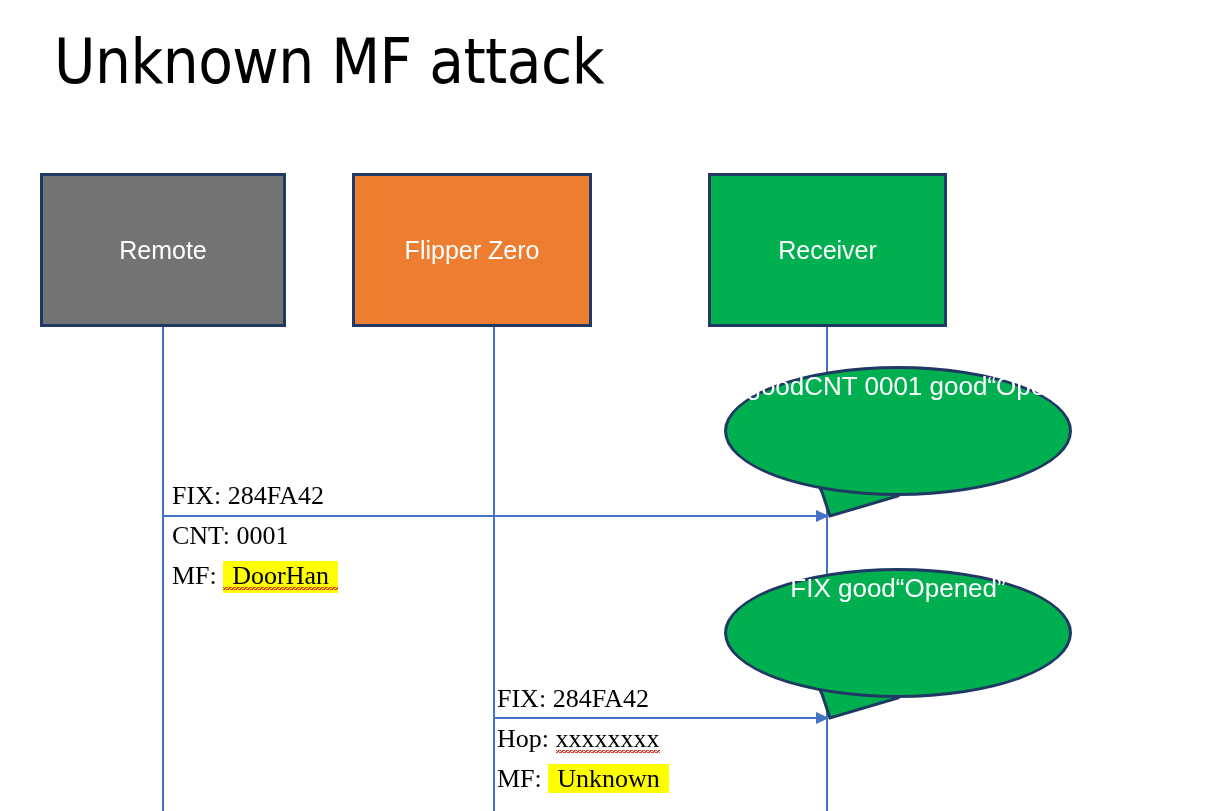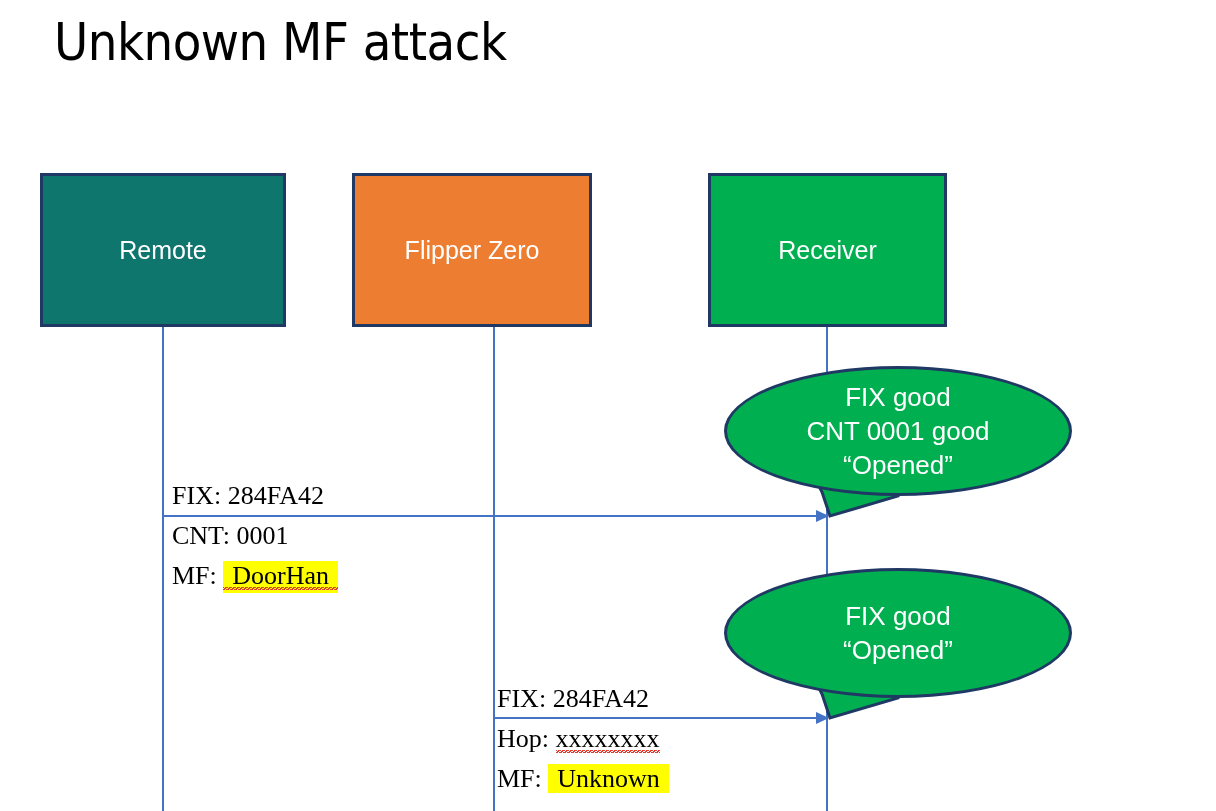--- a/index.html
+++ b/index.html
@@ -17,24 +17,24 @@
     width: 1216px;
     height: 811px;
     background: #ffffff;
     overflow: hidden;
   }
 
   
   #slide-title {
     position: absolute;
     left: 54px;
-    top: 0;
+    top: 20px;
     font-family: "DejaVu Sans Condensed", "DejaVu Sans", sans-serif;
     font-weight: 300;
-    font-size: 52px;
+    font-size: 63px;
     line-height: 84px;
     letter-spacing: -0.5px;
     color: #000000;
     white-space: nowrap;
     font-stretch: condensed;
   }
 
   
   .actor-box {
     position: absolute;
@@ -47,21 +47,21 @@
     justify-content: center;
   }
   .actor-label {
     color: #ffffff;
     font-size: 25px;
     line-height: 29px;
     font-family: "Liberation Sans", sans-serif;
     text-align: center;
     white-space: nowrap;
   }
-  #actor-remote   { left: 40px;  width: 246px; background: #0f766e; }
+  #actor-remote   { left: 40px;  width: 246px; background: #737373; }
   #actor-flipper  { left: 352px; width: 240px; background: #ED7D31; }
   #actor-receiver { left: 708px; width: 239px; background: #00AF50; }
 
   
   .lifeline {
     position: absolute;
     width: 2px;
     background: #4472C4;
   }
   #lifeline-remote   { left: 162px; top: 327px; height: 484px; }
@@ -120,22 +120,21 @@
   
   .callout {
     position: absolute;
     width: 348px;
     height: 130px;
     border-radius: 50% / 50%;
     background: #00AF50;
     border: 3px solid #1F3864;
     box-sizing: border-box;
     display: flex;
-    flex-direction: column;
-    align-items: center;
+    align-items: flex-start;
     justify-content: center;
   }
   .callout-line {
     color: #ffffff;
     font-size: 26px;
     line-height: 34px;
     text-align: center;
     white-space: nowrap;
     font-family: "Liberation Sans", sans-serif;
   }

